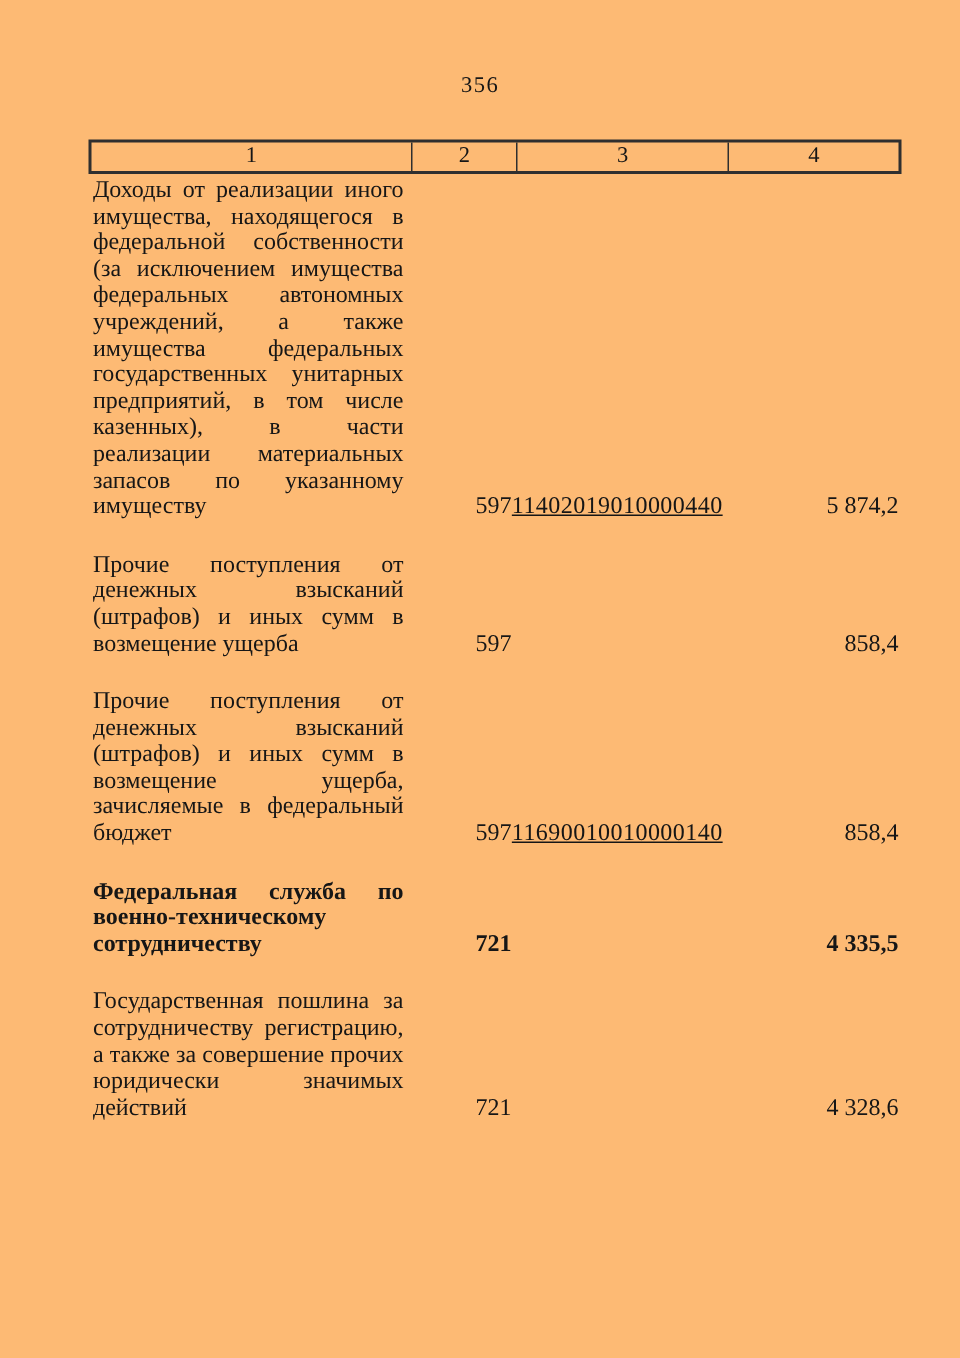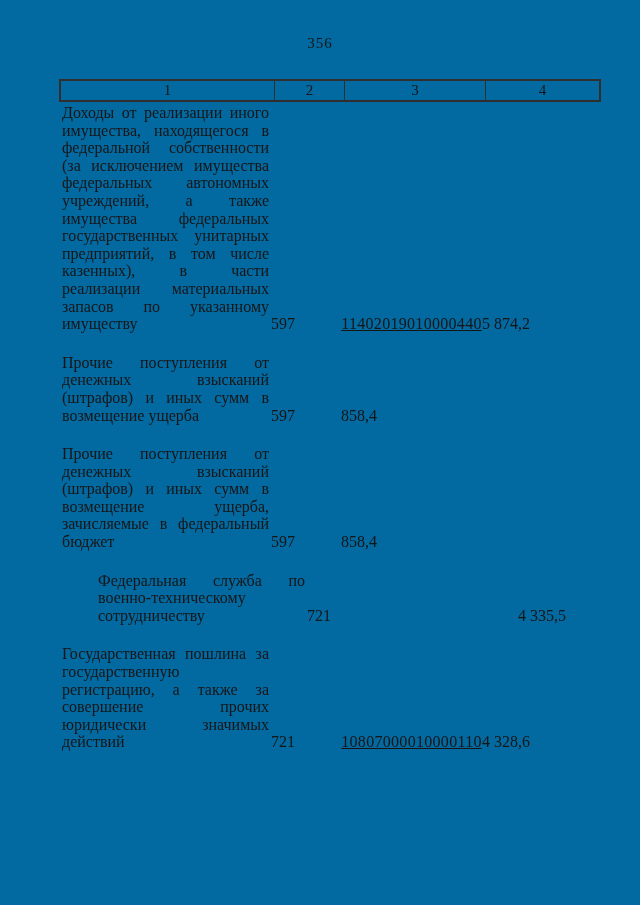--- a/index.html
+++ b/index.html
@@ -4,26 +4,26 @@
 <style>
   html, body {
     margin: 0;
     padding: 0;
     background: #ffffff;
   }
   .page {
     position: relative;
     width: 640px;
     height: 905px;
-    background: #0369a1;
+    background: #fdba74;
     color: #161616;
     font-family: "Liberation Serif", "DejaVu Serif", serif;
     overflow: hidden;
     box-sizing: border-box;
-    padding-top: 34px;
+    padding-top: 48px;
   }
   .page-number {
     text-align: center;
     font-size: 15px;
     line-height: 18px;
     letter-spacing: 1px;
   }
   .htable {
     display: flex;
     box-sizing: border-box;
@@ -51,48 +51,48 @@
     width: 542px;
     margin-top: 2px;
   }
   .row {
     display: flex;
     align-items: flex-end;
     font-size: 16px;
     line-height: 17.6px;
   }
   .row + .row { margin-top: 21px; }
-  .row.bold { font-weight: normal; margin-left: 36px; }
+  .row.bold { font-weight: bold; }
   .c1 {
     box-sizing: border-box;
     width: 212px;
     padding-left: 3px;
     padding-right: 2px;
     text-align: justify;
     text-align-last: left;
     hyphens: none;
   }
   .c2 {
     box-sizing: border-box;
     width: 70px;
-    text-align: left;
+    text-align: right;
     white-space: nowrap;
   }
   .c3 {
     box-sizing: border-box;
     width: 141px;
     text-align: center;
     white-space: nowrap;
     letter-spacing: 0.3px;
     text-decoration: underline;
   }
   .c4 {
     box-sizing: border-box;
     flex: 1;
-    text-align: left;
+    text-align: right;
     padding-right: 2px;
     white-space: nowrap;
   }
 </style>
 </head>
 <body>
 
 <div class="page">
   <div class="page-number">356</div>
 
@@ -111,28 +111,28 @@
         <div class="c4">5 874,2</div>
       </div>
       <div class="row">
         <div class="c1">Прочие поступления от денежных взысканий (штрафов) и иных сумм в возмещение ущерба</div>
         <div class="c2">597</div>
         <div class="c4">858,4</div>
       </div>
       <div class="row">
         <div class="c1">Прочие поступления от денежных взысканий (штрафов) и иных сумм в возмещение ущерба, зачисляемые в федеральный бюджет</div>
         <div class="c2">597</div>
+        <div class="c3">11690010010000140</div>
         <div class="c4">858,4</div>
       </div>
       <div class="row bold">
         <div class="c1">Федеральная служба по военно-техническому сотрудничеству</div>
         <div class="c2">721</div>
         <div class="c3"></div>
         <div class="c4">4 335,5</div>
       </div>
       <div class="row">
-        <div class="c1">Государственная пошлина за государственную регистрацию, а также за совершение прочих юридически значимых действий</div>
+        <div class="c1">Государственная пошлина за сотрудничеству регистрацию, а также за совершение прочих юридически значимых действий</div>
         <div class="c2">721</div>
-        <div class="c3">10807000010000110</div>
         <div class="c4">4 328,6</div>
       </div>
     </div>
 </div>
 
 </body></html>

